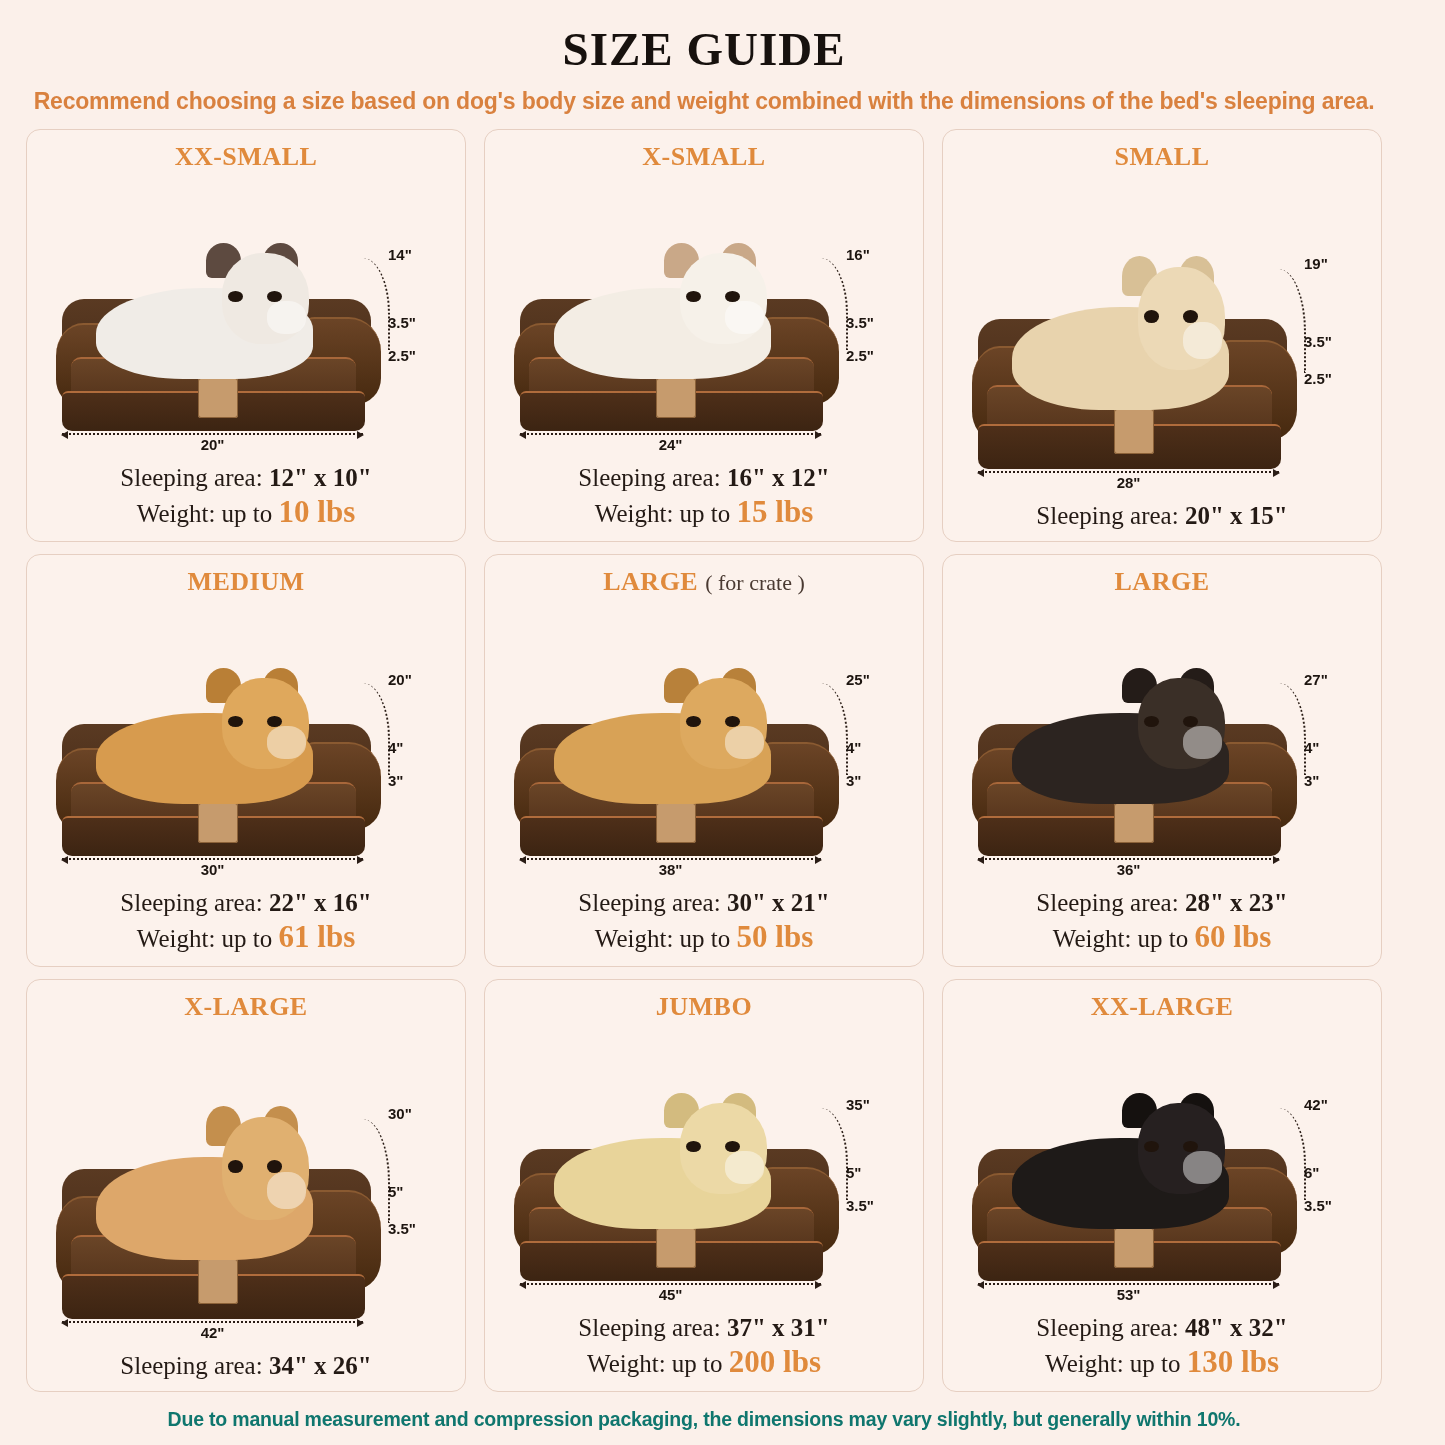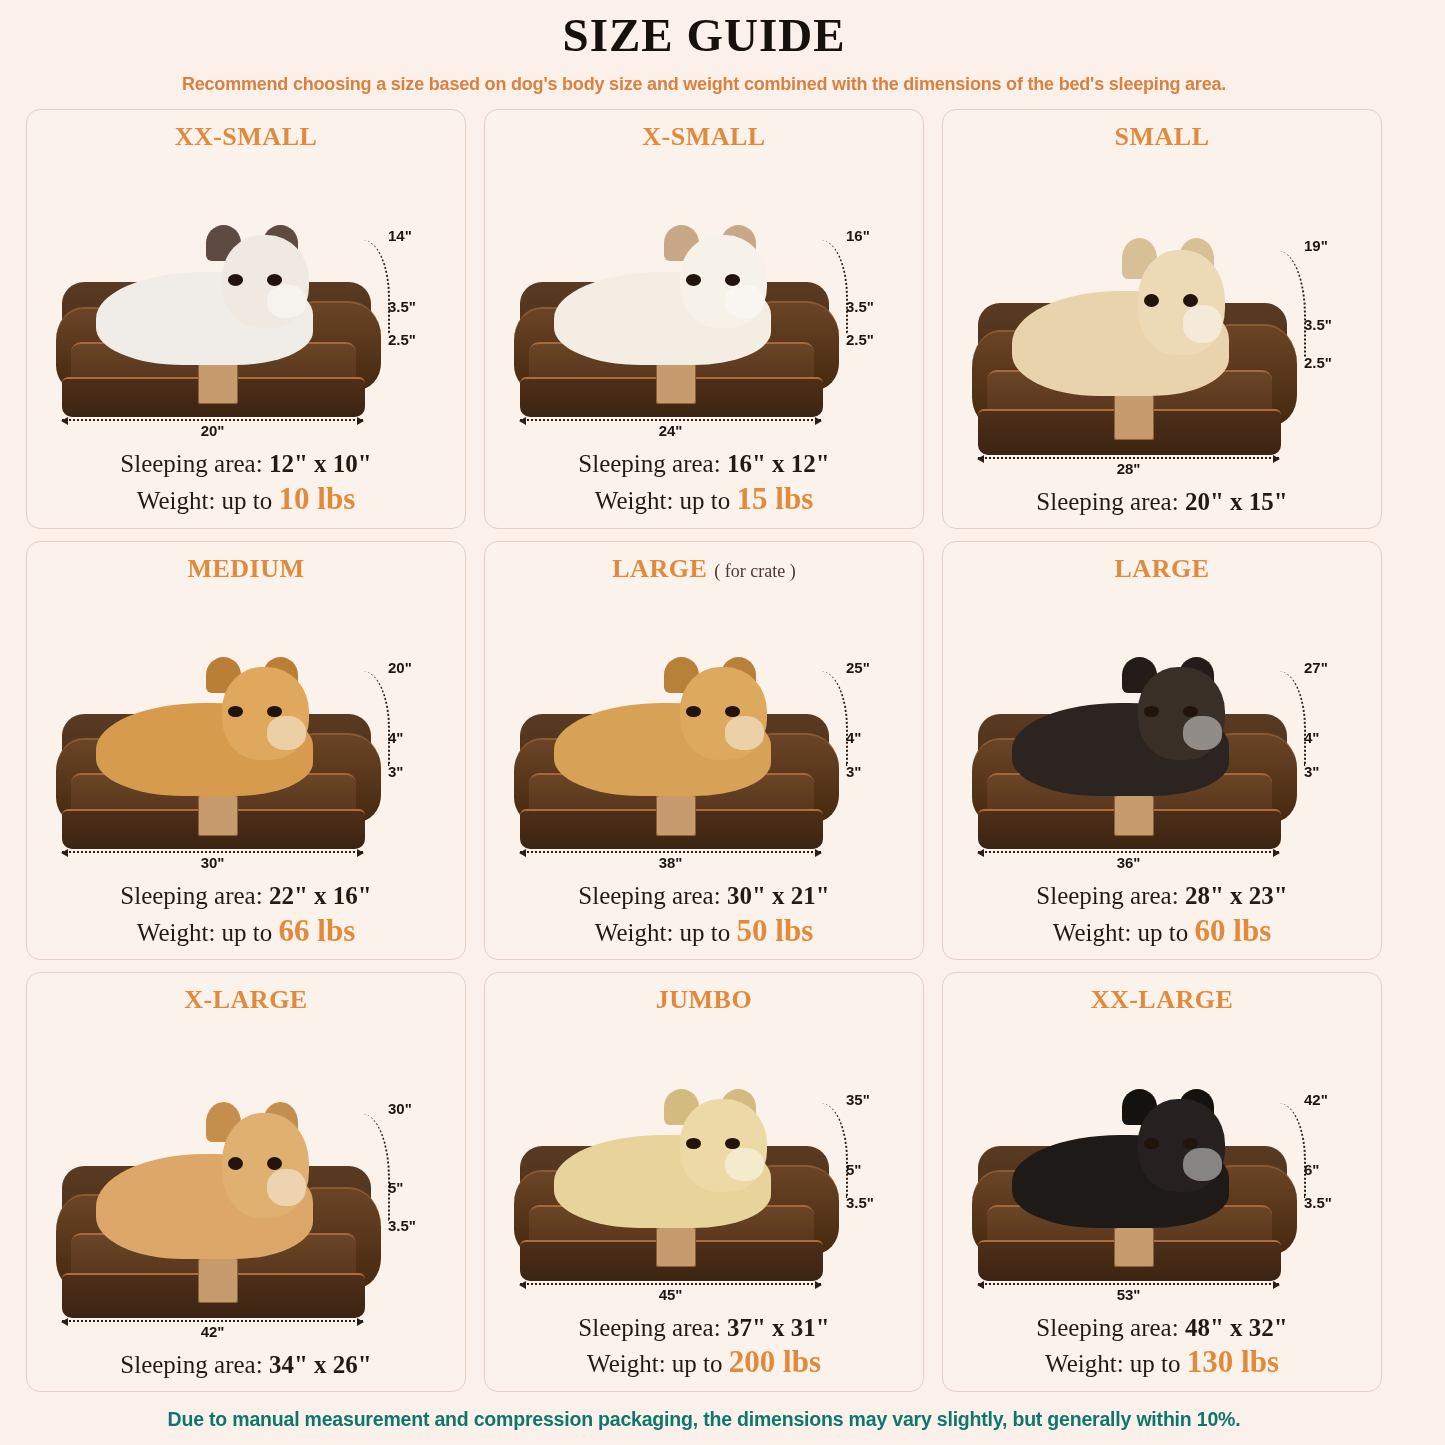--- a/index.html
+++ b/index.html
@@ -11,38 +11,38 @@
     width: 1445px;
     height: 1445px;
     background: #fbf0ea;
     font-family: "Liberation Serif", serif;
     color: #231b18;
     overflow: hidden;
   }
   .page {
     width: 1408px;
     height: 1445px;
-    padding: 0 26px 10px 26px;
+    padding: 14px 26px 10px 26px;
     display: flex;
     flex-direction: column;
   }
   .title {
     text-align: center;
     font-family: "Liberation Serif", serif;
     font-weight: bold;
     font-size: 47px;
     letter-spacing: 1px;
     color: #17110e;
     margin: 8px 0 12px 0;
   }
   .subtitle {
     text-align: center;
     font-family: "Liberation Sans", sans-serif;
     font-weight: bold;
-    font-size: 18px;
+    font-size: 23px;
     color: #d9813f;
     margin-bottom: 14px;
     letter-spacing: -0.2px;
   }
   .grid {
     flex: 1;
     display: grid;
     grid-template-columns: repeat(3, 1fr);
     grid-template-rows: repeat(3, 1fr);
     gap: 12px 18px;
@@ -61,21 +61,21 @@
   .card-title {
     font-family: "Liberation Serif", serif;
     font-size: 26px;
     font-weight: bold;
     color: #e08a3c;
     letter-spacing: 0.5px;
     margin: 4px 0 2px 0;
     text-align: center;
   }
   .card-title .sub {
-    font-size: 18px;
+    font-size: 22px;
     font-weight: normal;
     color: #4a3a32;
     letter-spacing: 0;
   }
   .illus {
     position: relative;
     width: 100%;
     flex: 1;
     min-height: 0;
   }
@@ -476,21 +476,21 @@
         <div class="dim-bottom">
           <div class="line"></div>
           <span class="w">30"</span>
         </div>
       </div>
       <div class="specs">
         <div class="spec-line">
           <span>Sleeping area: </span><span class="val">22" x 16"</span>
         </div>
         <div class="spec-line">
-          <span>Weight:  up to </span><span class="big">66 lbs</span>
+          <span>Weight:  up to </span><span class="big">61 lbs</span>
         </div>
       </div>
     </div>
 
     <div class="card">
       <div class="card-title">
         <span>LARGE</span>
         <span class="sub">( for crate )</span>
       </div>
       <div class="illus">

